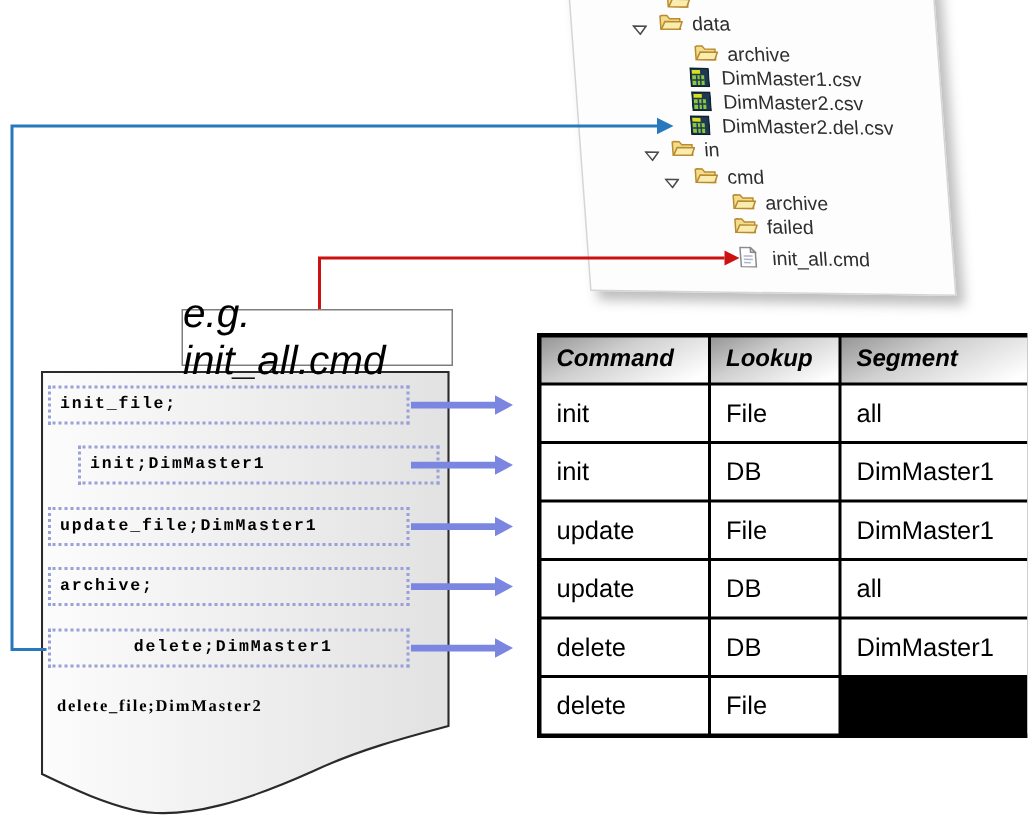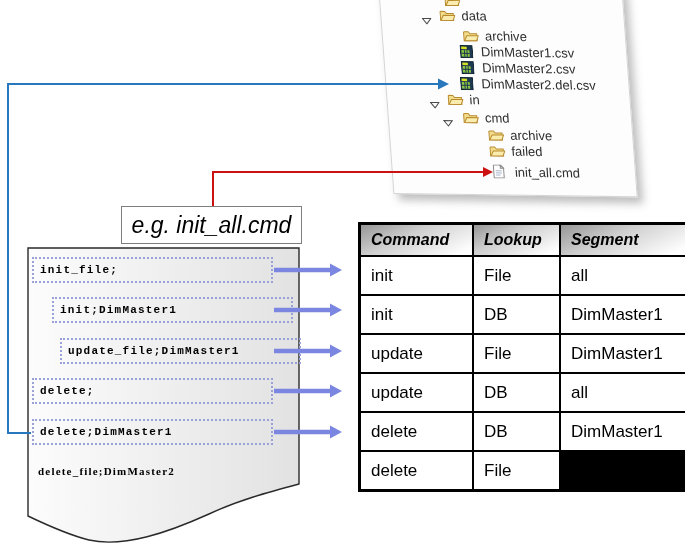--- a/index.html
+++ b/index.html
@@ -14,21 +14,21 @@
   .tree-row{position:absolute;height:16px;white-space:nowrap;}
   .tree-row .tri,.tree-row .ticon,.tree-row .tlabel{position:absolute;}
   .tree-row .tri{top:4px;}
   .tree-row .ticon{top:1px;}
   .tree-row .tlabel{top:1px;font-size:13px;color:#2e2e2e;}
 
   
   .doc-svg{position:absolute;left:27px;top:247px;z-index:1;}
   .doc-label{position:absolute;left:121px;top:206px;width:179px;height:36px;background:#fff;
              border:1px solid #7e7e7e;z-index:4;display:flex;align-items:center;justify-content:center;
-             font-style:italic;font-size:23px;color:#000;}
+             font-style:italic;font-size:27px;color:#000;}
   .doc-line{position:absolute;left:32px;width:241px;height:26px;z-index:3;display:flex;align-items:center;
             font-family:"Liberation Mono",monospace;font-weight:bold;font-size:11px;letter-spacing:1.2px;
             color:#000;padding-left:6px;box-sizing:border-box;}
   .doc-line.boxed{border:2px dotted #9aa0d8;}
 
   
   .map-table{position:absolute;left:345px;top:222px;z-index:2;background:#000;border:3px solid #000;
              display:grid;grid-template-columns:111px 85px 126px;gap:2px;margin-left:13px;}
   .map-table .hcell{height:30px;display:flex;align-items:center;padding-left:10px;
              font-weight:bold;font-style:italic;font-size:16px;color:#000;
@@ -164,27 +164,27 @@
     <span>e.g. init_all.cmd</span>
   </div>
 
   <div id="doc-lines">
       <div class="doc-line boxed" style="top: 257px;">
         <span>init_file;</span>
       </div>
       <div class="doc-line boxed" style="top: 297px; margin-left: 20px;">
         <span>init;DimMaster1</span>
       </div>
-      <div class="doc-line boxed" style="top: 338px; margin-left: 28px;">
+      <div class="doc-line boxed" style="top: 338px;">
         <span>update_file;DimMaster1</span>
       </div>
       <div class="doc-line boxed" style="top: 378px;">
-        <span>delete;</span>
-      </div>
-      <div class="doc-line boxed" style="top: 419px;">
+        <span>archive;</span>
+      </div>
+      <div class="doc-line boxed" style="top: 419px; justify-content: center;">
         <span>delete;DimMaster1</span>
       </div>
       <div class="doc-line" style="top: 458px; font-family: Liberation Serif, serif;">
         <span>delete_file;DimMaster2</span>
       </div>
     </div>
 
   <div class="map-table" id="map-table">
       <div class="hcell">Command</div>
       <div class="hcell">Lookup</div>

